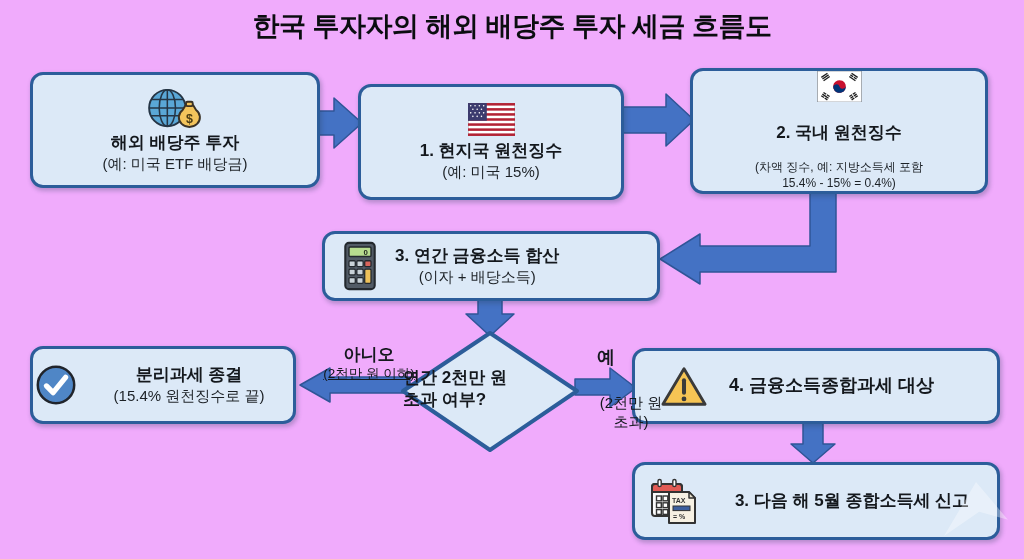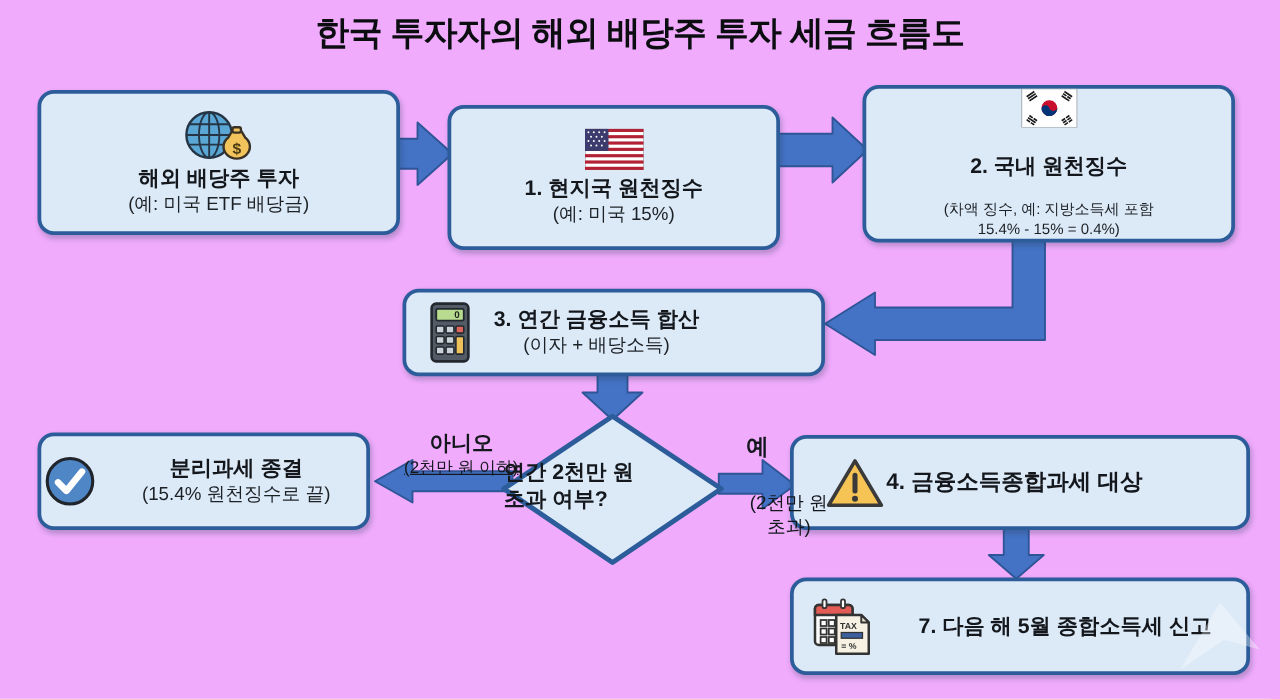--- a/index.html
+++ b/index.html
@@ -174,21 +174,21 @@
         <circle cx="24" cy="24" r="19" fill="#4f86c6" stroke="#20242b" stroke-width="2.6"></circle>
         <path d="M14,25 L21,32 L34,16" fill="none" stroke="#ffffff" stroke-width="5.5" stroke-linecap="round" stroke-linejoin="round"></path>
       </svg>
     </span>
     <div style="text-align:center;flex:1;padding-right:8px;">
       <div class="node-title">분리과세 종결</div>
       <div class="node-sub">(15.4% 원천징수로 끝)</div>
     </div>
   </div>
 
-  <div class="node row" style="left:632px;top:348px;width:368px;height:76px;padding-left:24px;">
+  <div class="node row" style="left:632px;top:348px;width:368px;height:76px;padding-left:24px;gap:20px;">
     <span class="icon">
       <svg width="50" height="46" viewBox="0 0 52 48">
         <polygon points="26,6 48,43 4,43" fill="#f6c454" stroke="#3a3a3a" stroke-width="3" stroke-linejoin="round"></polygon>
         <line x1="26" y1="18" x2="26" y2="31" stroke="#3a3a3a" stroke-width="4.2" stroke-linecap="round"></line>
         <circle cx="26" cy="37.5" r="2.5" fill="#3a3a3a"></circle>
       </svg>
     </span>
     <div class="node-title" style="font-size:18px;">4. 금융소득종합과세 대상</div>
   </div>
 
@@ -208,21 +208,21 @@
             <rect x="14" y="34.6" width="4.8" height="4.8"></rect>
         </g>
         <path d="M20,17 H40 L46,23 V48 H20 Z" fill="#f7f1e3" stroke="#333333" stroke-width="2" stroke-linejoin="round"></path>
         <path d="M40,17 L40,23 L46,23 Z" fill="#e8e0cc" stroke="#333333" stroke-width="1.5" stroke-linejoin="round"></path>
         <text x="23" y="28" font-size="7" font-weight="bold" fill="#333333">TAX</text>
         <rect x="24" y="31" width="17" height="4.6" fill="#3d5f9e" stroke="#333333" stroke-width="1"></rect>
         <text x="24" y="44" font-size="7" font-weight="bold" fill="#333333">= %</text>
       </svg>
     </span>
     <div style="text-align:center;flex:1;padding-right:6px;">
-      <div class="node-title">7. 다음 해 5월 종합소득세 신고</div>
+      <div class="node-title">3. 다음 해 5월 종합소득세 신고</div>
     </div>
   </div>
 
   <div class="lbl" style="left:303px;top:343px;width:132px;">
     <div class="b">아니오</div>
     <div class="s">(2천만 원 이하)</div>
   </div>
   <div class="lbl b" style="left:578px;top:345px;width:56px;font-weight:700;font-size:18px;">예</div>
   <div class="lbl s" style="left:588px;top:394px;width:86px;font-size:15px;white-space:pre-line;line-height:1.25;">(2천만 원
 초과)</div>

